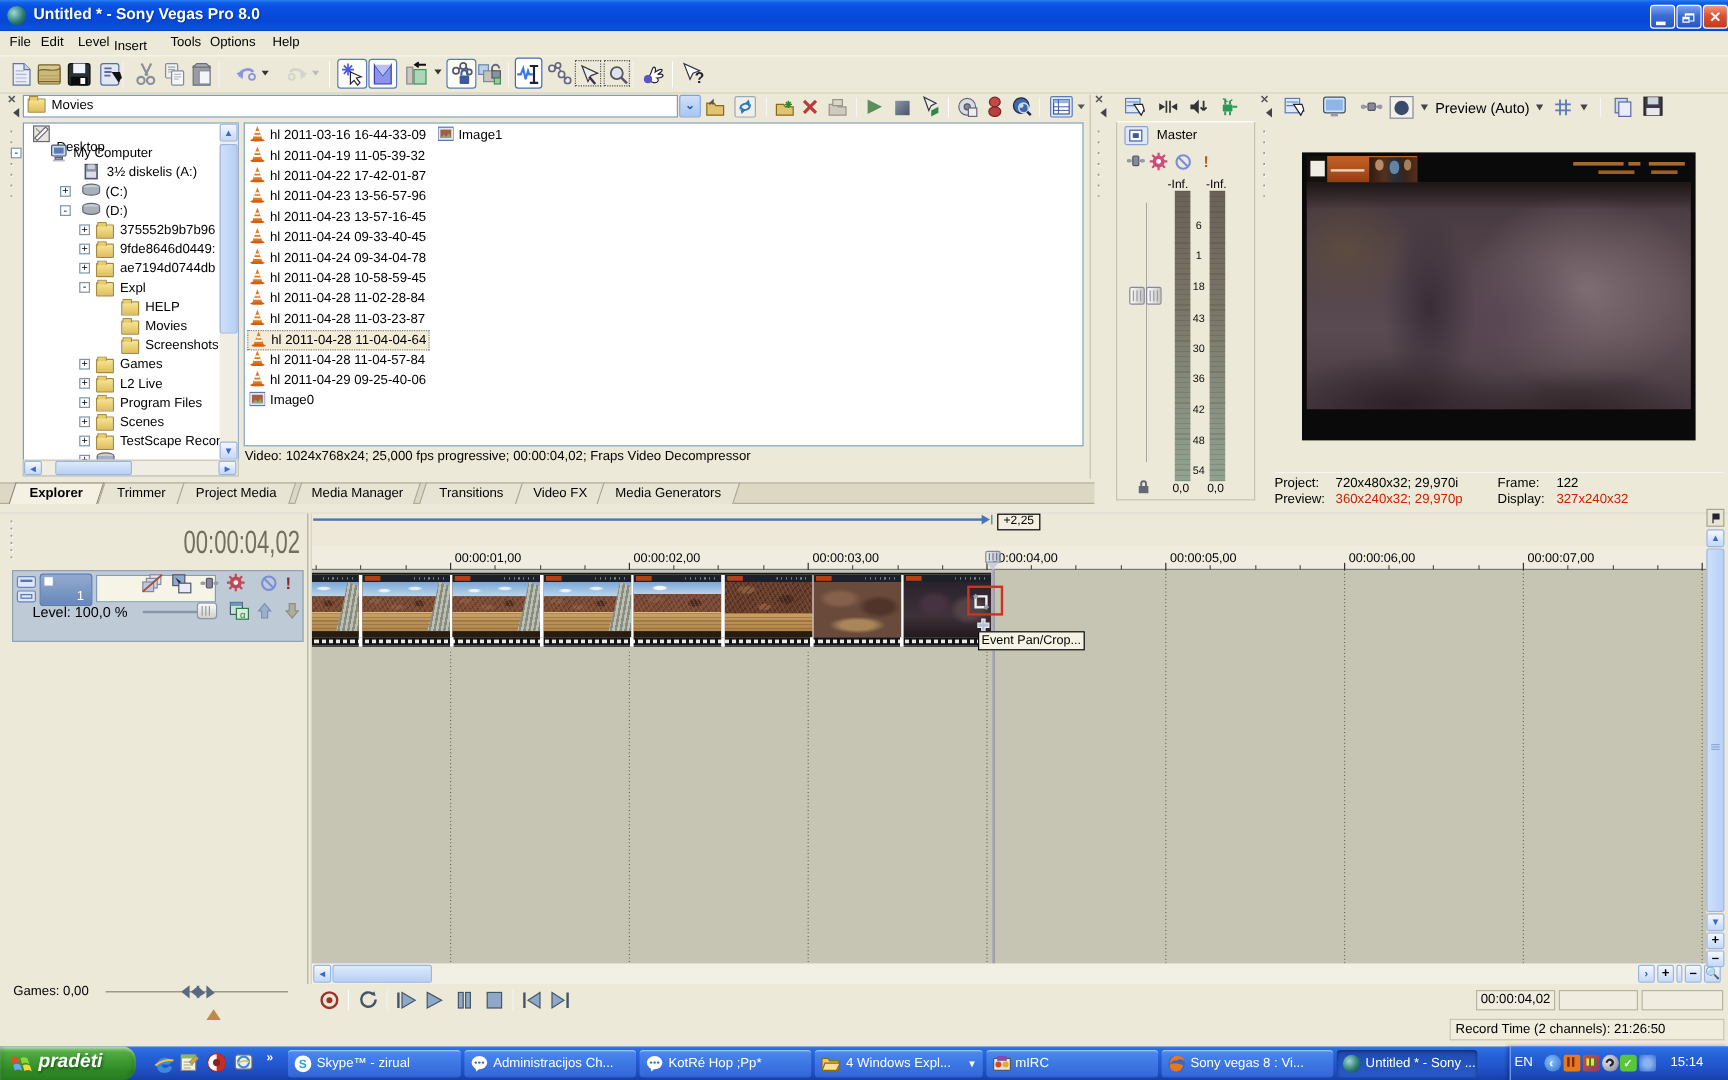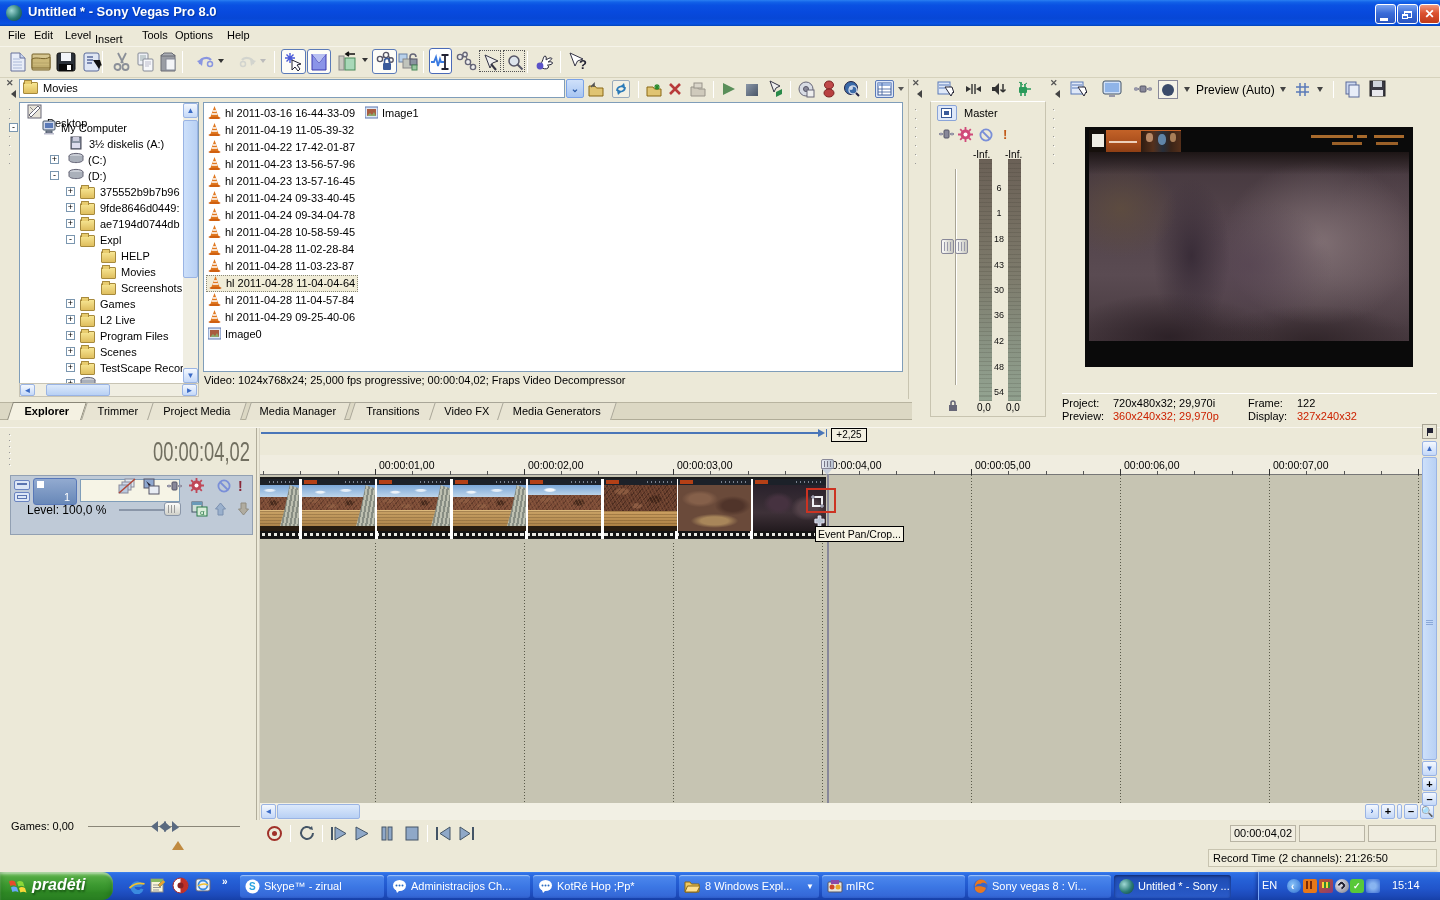--- a/index.html
+++ b/index.html
@@ -937,21 +937,21 @@
 <div class="tbtn" style="left:533px;width:143px"><svg style="position:absolute;left:5px;top:4px;width:15px;height:15px" viewBox="0 0 15 15">
         <ellipse cx="7.5" cy="6.5" rx="6.5" ry="5.5" fill="#fff"></ellipse>
         <path d="M4 11l1 3 3-3z" fill="#fff"></path>
         <circle cx="4.5" cy="6.5" r="1" fill="#2a6ac0"></circle>
         <circle cx="7.5" cy="6.5" r="1" fill="#2a6ac0"></circle>
         <circle cx="10.5" cy="6.5" r="1" fill="#2a6ac0"></circle>
       </svg>KotRé Hop ;Pp*</div>
 <div class="tbtn" style="left:679px;width:140px"><svg style="position:absolute;left:5px;top:5px;width:16px;height:13px" viewBox="0 0 16 13">
         <path d="M1 2h5l1.5 2H15v8H1z" fill="#f0c860" stroke="#8a6914"></path>
         <path d="M1 12l2.5-6H16l-3 6z" fill="#ffe090" stroke="#8a6914"></path>
-      </svg><span style="padding-left:2px">8 Windows Expl...</span><span style="position:absolute;right:5px;top:0;font-size:8px">▼</span></div>
+      </svg><span style="padding-left:2px">4 Windows Expl...</span><span style="position:absolute;right:5px;top:0;font-size:8px">▼</span></div>
 <div class="tbtn" style="left:822px;width:143px"><svg style="position:absolute;left:5px;top:4px;width:16px;height:15px" viewBox="0 0 16 15">
         <rect x="1" y="3" width="14" height="10" rx="1" fill="#e8e4da" stroke="#556"></rect>
         <circle cx="5" cy="8" r="2.5" fill="#d04828"></circle>
         <circle cx="11" cy="8" r="2.5" fill="#e8a828"></circle>
         <rect x="4" y="1" width="8" height="4" fill="#8a4aa8"></rect>
       </svg>mIRC</div>
 <div class="tbtn" style="left:968px;width:143px"><svg style="position:absolute;left:5px;top:4px;width:15px;height:15px" viewBox="0 0 15 15">
         <circle cx="7.5" cy="7.5" r="7" fill="#3a66c8"></circle>
         <path d="M7.5.5a7 7 0 0 1 6.8 5.3C12 3 9 3.5 7.5 5 5 4 3 5.5 2 8 1.6 4 4 1 7.5.5z" fill="#e87820"></path>
         <path d="M2 8c2-1 8-1 11 1-1 4-5 6-8 4.5S1.6 10 2 8z" fill="#e87820"></path>

